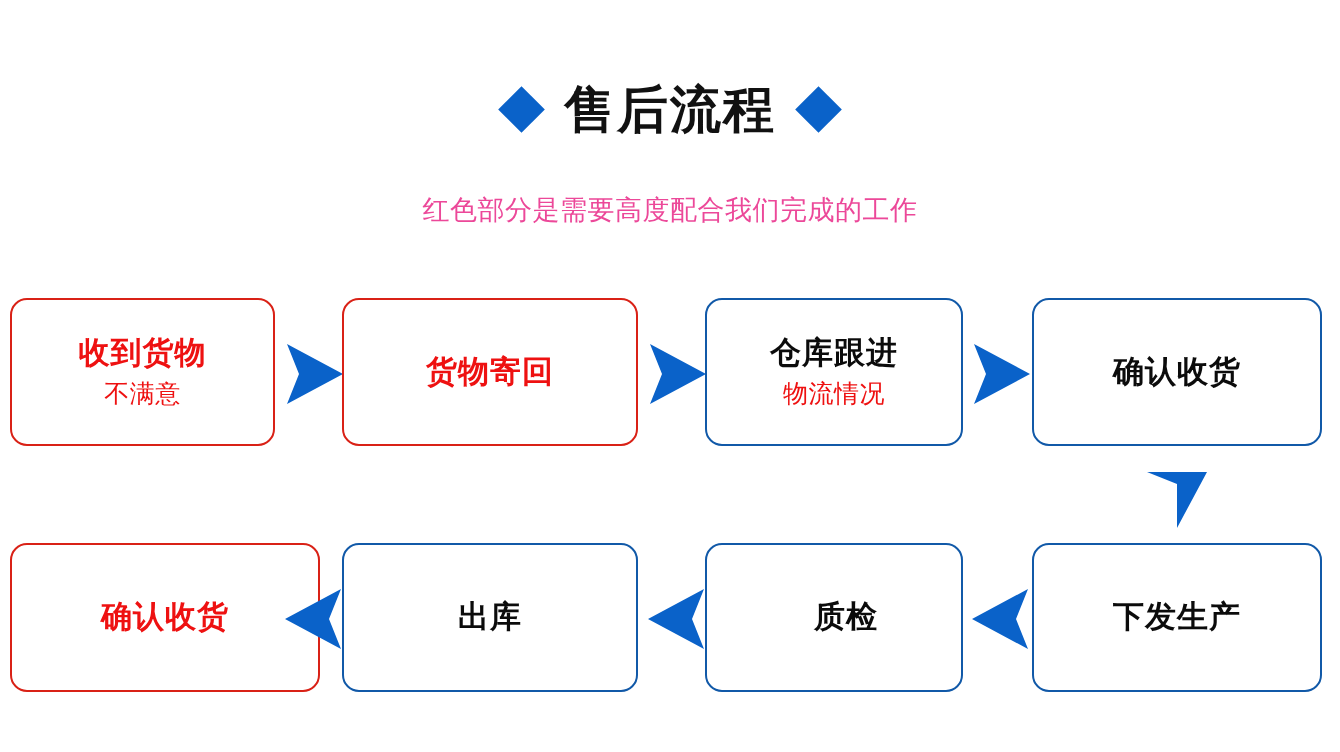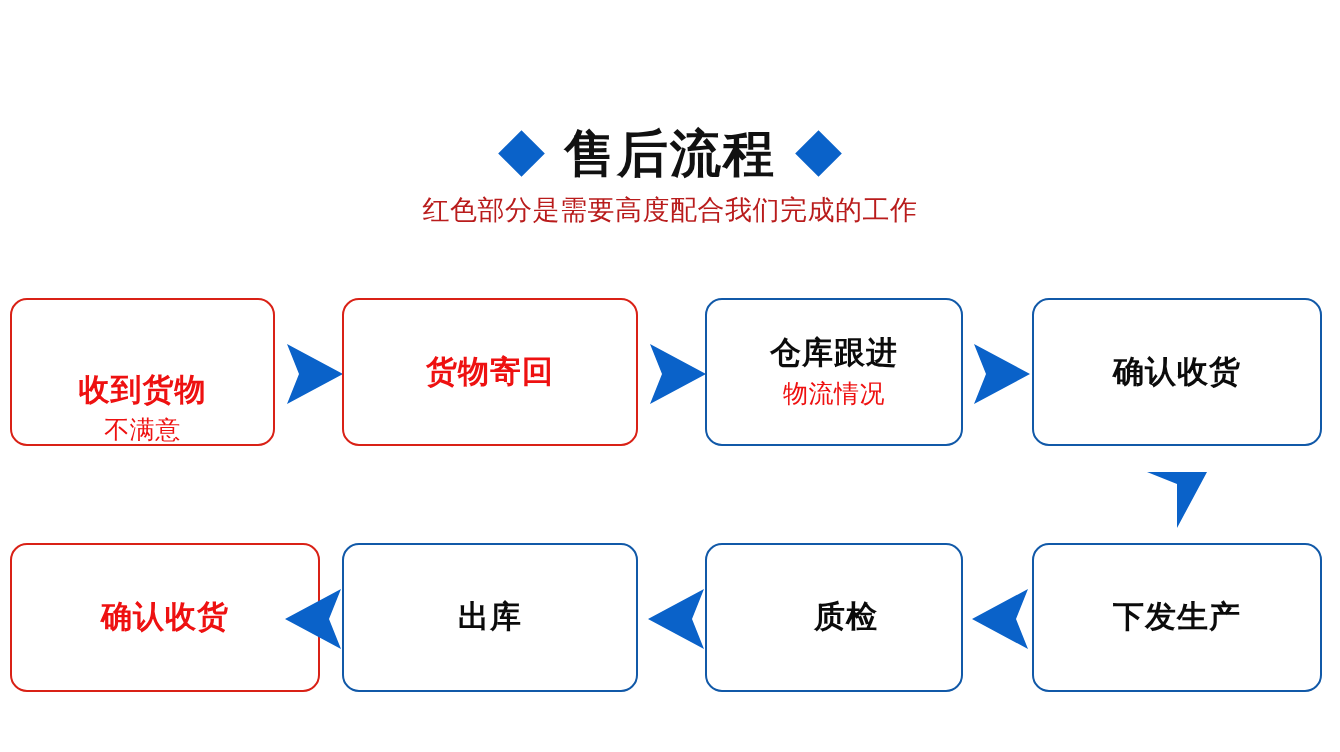--- a/index.html
+++ b/index.html
@@ -24,21 +24,20 @@
   }
   .title-row {
     position: absolute;
     top: 84px;
     left: 0;
     width: 1340px;
     display: flex;
     align-items: center;
     justify-content: center;
     gap: 26px;
-    margin-top: 44px;
   }
   .diamond {
     width: 33px;
     height: 33px;
     background: #0a62c9;
     transform: rotate(45deg);
     flex: 0 0 auto;
   }
   .title-text {
     font-size: 51px;
@@ -48,21 +47,21 @@
     line-height: 1;
     white-space: nowrap;
   }
   .subtitle {
     position: absolute;
     top: 192px;
     left: 0;
     width: 1340px;
     text-align: center;
     font-size: 27px;
-    color: #b91c1c;
+    color: #ec4899;
     letter-spacing: 0.5px;
     white-space: nowrap;
   }
 
   
   .flow {
     position: absolute;
     top: 0;
     left: 0;
     width: 1340px;
@@ -117,21 +116,21 @@
     <span class="title-text">售后流程</span>
     <span class="diamond"></span>
   </div>
 
   <div class="subtitle">红色部分是需要高度配合我们完成的工作</div>
 
 </div>
 
 <div class="flow">
 
-  <div class="node border-red" style="left:10px; top:298px; width:265px; height:148px;justify-content:flex-end;">
+  <div class="node border-red" style="left:10px; top:298px; width:265px; height:148px;">
     <div class="main txt-red">收到货物</div>
     <div class="sub txt-red">不满意</div>
   </div>
 
   <div class="arrow" style="left:285px; top:340px;">
     <svg width="62" height="68" viewBox="0 0 62 68">
       <path d="M2 4 L58 34 L2 64 L14 34 Z" fill="#0a62c9"></path>
     </svg>
   </div>
 

